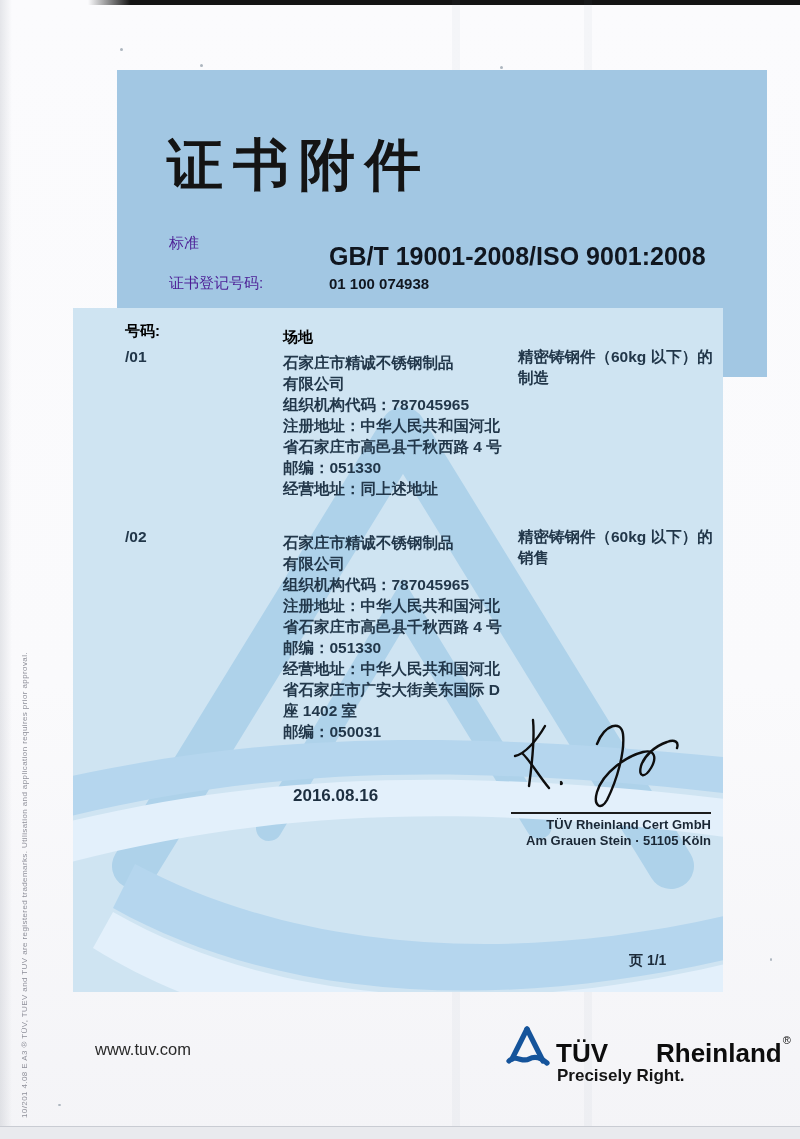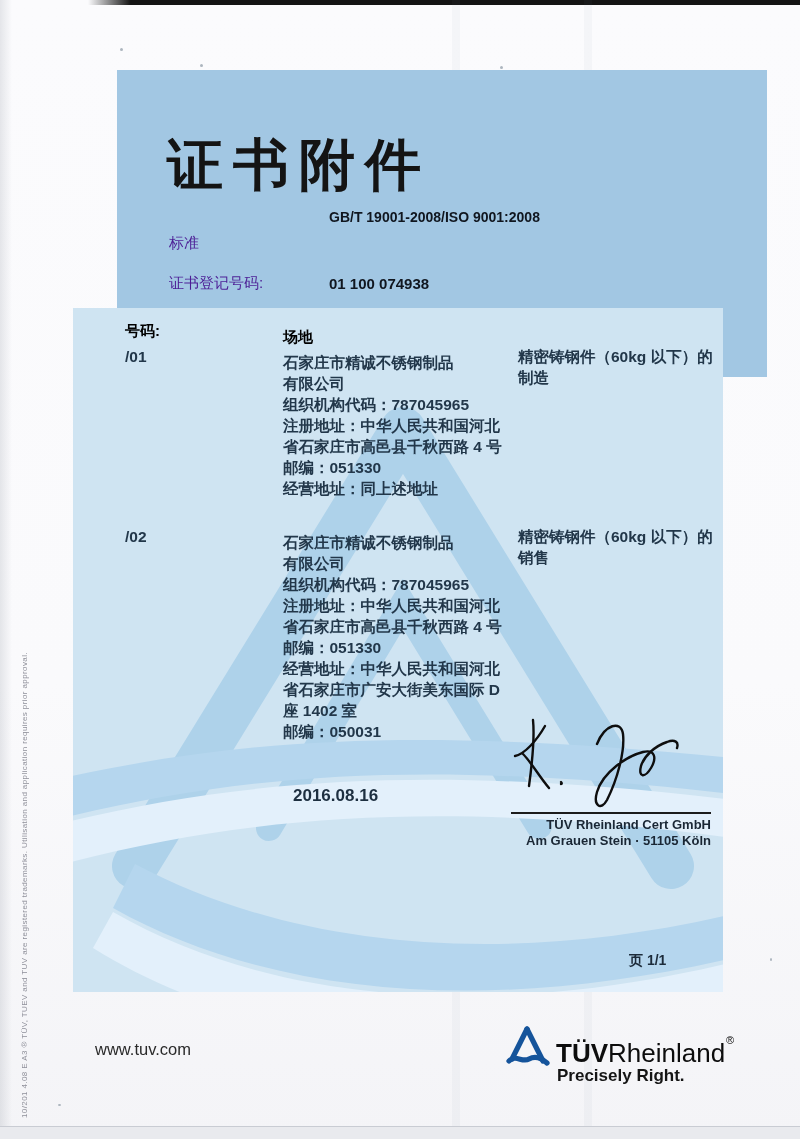--- a/index.html
+++ b/index.html
@@ -25,21 +25,21 @@
     position:absolute;left:20px;top:1118px;transform:rotate(-90deg);transform-origin:0 0;
     white-space:nowrap;font-size:8px;letter-spacing:.4px;color:#8f909a;
   }
 
   
   .header-block{position:absolute;left:73px;top:70px;width:650px;height:307px;background:#a2c7e3;margin-left:44px;}
   .doc-title{position:absolute;left:50px;top:58px;font-size:56px;font-weight:700;letter-spacing:10px;color:#141414;}
   .hdr-label{position:absolute;left:52px;font-size:15px;font-weight:400;color:#4c1d95;}
   .hdr-value{position:absolute;left:212px;color:#10161f;}
   .std-label{top:164px;}
-  .std-value{top:139px;font-size:14px;font-weight:700;}
+  .std-value{top:172px;font-size:25px;font-weight:700;}
   .cert-label{top:204px;text-align:right;}
   .cert-value{top:205px;font-size:15px;font-weight:600;}
 
   
   .body-block{position:absolute;left:73px;top:308px;width:650px;height:684px;background:#cfe4f2;overflow:hidden;}
   .wm{position:absolute;left:0;top:0;}
   .col{position:absolute;white-space:pre-line;}
   .th{font-size:15px;font-weight:700;color:#000000;}
   .td{font-size:15.5px;font-weight:600;color:#22374a;line-height:21px;}
   .c1{left:52px;}  .c2{left:210px;width:240px;margin-top:6px;}  .c3{left:445px;width:205px;}
@@ -51,21 +51,21 @@
   .sig-line{position:absolute;left:438px;top:504px;width:200px;height:2px;background:#1c1c1c;}
   .sig-org{position:absolute;left:428px;top:509px;width:210px;text-align:right;
     font-size:13px;font-weight:700;color:#1a2735;line-height:16px;}
   .page-indicator{position:absolute;left:556px;top:644px;font-size:14px;font-weight:700;color:#1c2b3a;}
 
   
   .footer-url{position:absolute;left:95px;top:1040px;font-size:16.5px;font-weight:500;color:#2a2a2a;}
   .logo-svg{position:absolute;left:505px;top:1023px;}
   .brand{position:absolute;left:556px;top:1034px;font-size:26px;color:#0d0d0d;}
   .brand .tuv{font-weight:800;}
-  .brand .rheinland{font-weight:400;}
+  .brand .rheinland{font-weight:700;margin-left:48px;}
   .brand sup{font-size:11px;font-weight:400;vertical-align:18px;margin-left:1px;}
   .tagline{position:absolute;left:557px;top:1066px;font-size:17px;font-weight:700;color:#151515;}
 </style>
 </head>
 <body>
 
 <div class="page">
 
   <div class="top-scan-bar"></div>
   <div class="left-edge-shade"></div>

